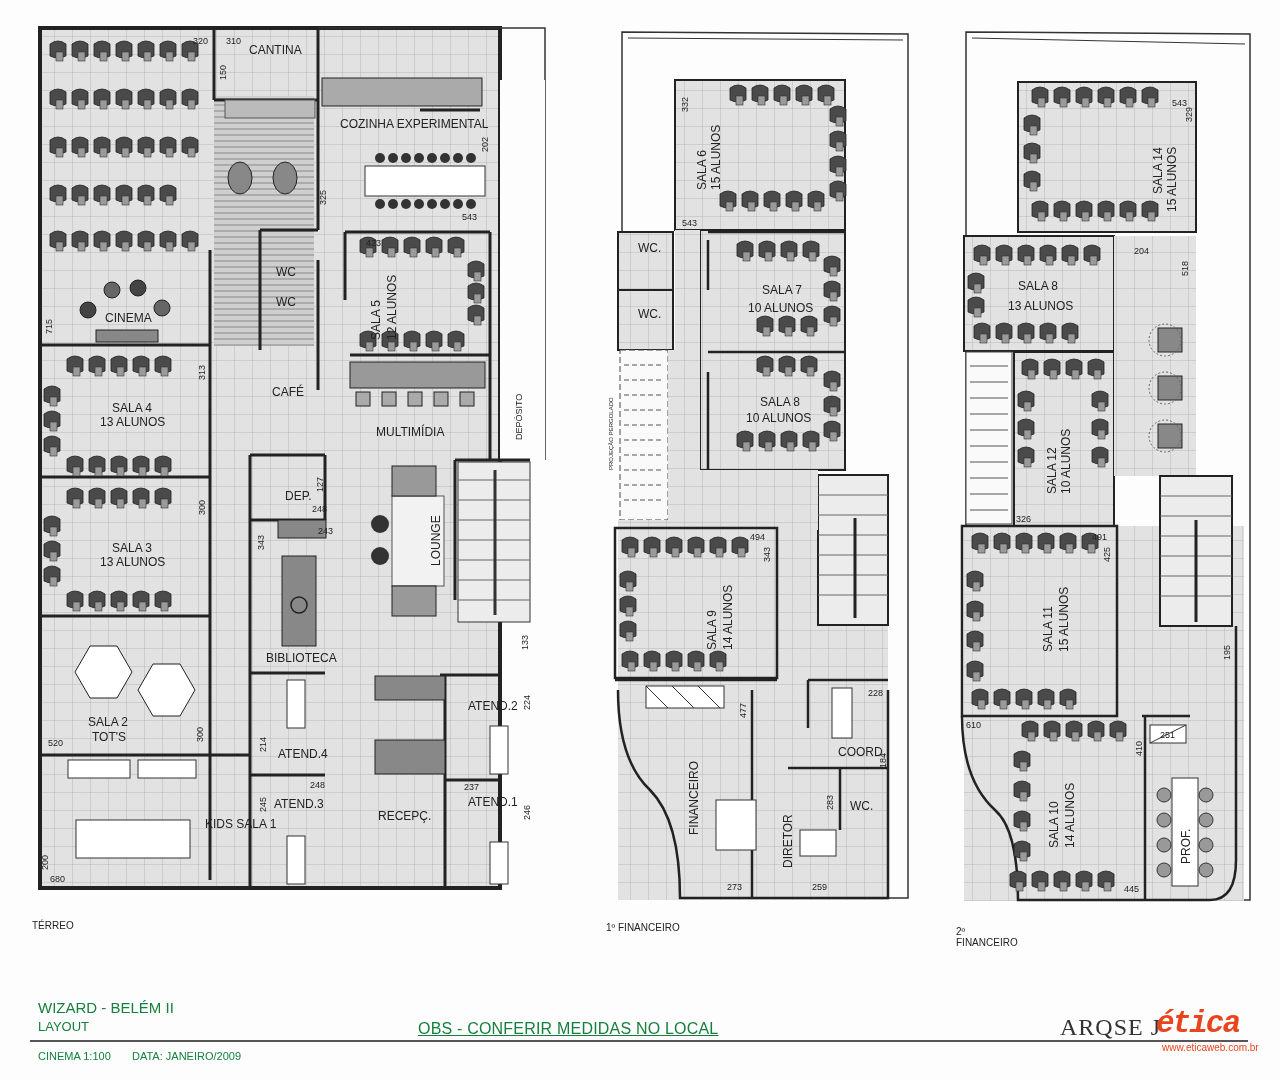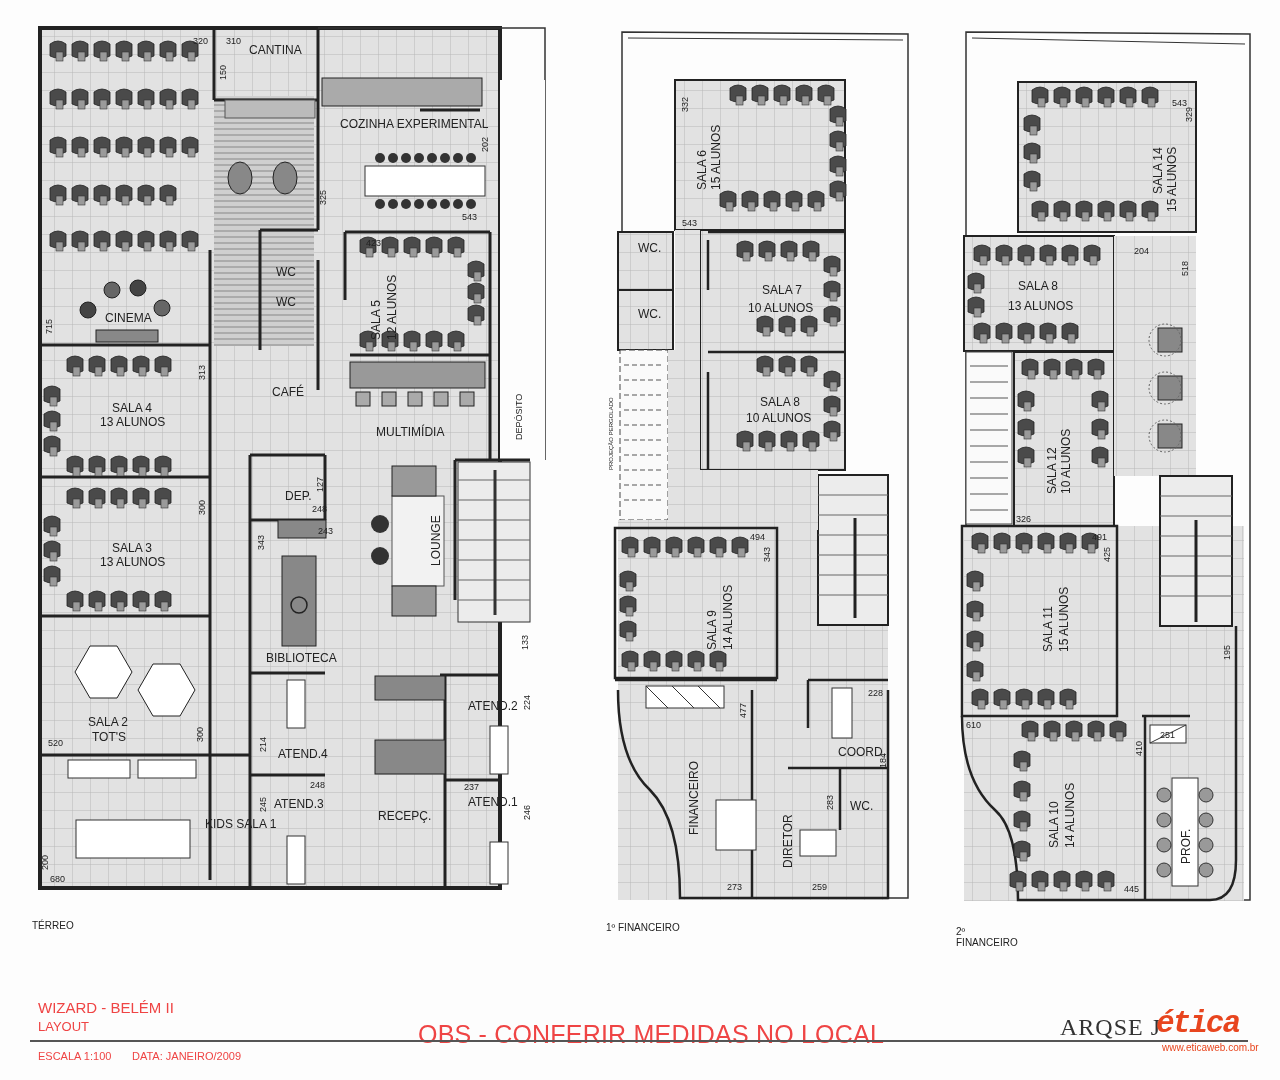--- a/index.html
+++ b/index.html
@@ -1,25 +1,25 @@
 <!DOCTYPE html>
 <html><head>
 <meta charset="utf-8">
 <style>
   html,body{margin:0;padding:0;background:#fdfdfd;}
   body{width:1280px;height:1080px;position:relative;overflow:hidden;font-family:"Liberation Sans",sans-serif;color:#222;}
   .sheet{position:absolute;left:0;top:0;width:1027px;height:1080px;}
   svg text{font-family:"Liberation Sans",sans-serif;fill:#222;}
   .lbl{font-size:12px;}
   .dim{font-size:9px;}
-  .foot{position:absolute;font-family:"Liberation Sans",sans-serif;color:#ef4444;}
+  .foot{position:absolute;font-family:"Liberation Sans",sans-serif;color:#15803d;}
   .title{left:38px;top:998px;font-size:15px;line-height:20px;}
   .sub{left:38px;top:1019px;font-size:13px;}
   .rule{position:absolute;left:30px;top:1040px;width:1218px;height:2px;background:#555;}
-  .obs{left:418px;top:1020px;font-size:25px;letter-spacing:.2px;}
+  .obs{left:418px;top:1020px;font-size:16px;letter-spacing:.2px;text-decoration:underline;}
   .meta{top:1050px;font-size:11px;}
   .fl-label{position:absolute;font-size:10px;color:#222;}
   .logo-box{position:absolute;left:1052px;top:1010px;width:200px;height:40px;}
   .arqse{position:absolute;left:8px;top:4px;font-family:"Liberation Serif",serif;font-size:24px;color:#333;letter-spacing:1px;}
   .etica{position:absolute;left:104px;top:-4px;font-family:Liberation Mono, monospace;font-weight:bold;font-size:31px;color:#e8451e;letter-spacing:-2px;font-style:italic;}
   .web{position:absolute;left:110px;top:32px;font-size:10px;color:#e8451e;}
 </style>
 </head>
 <body>
 
@@ -647,21 +647,21 @@
 </svg>
 
   <div class="fl-label" style="left:32px;top:920px;">TÉRREO</div>
   <div class="fl-label" style="left:606px;top:922px;">1º FINANCEIRO</div>
   <div class="fl-label" style="left:956px;top:926px;">2º FINANCEIRO</div>
 
   <div class="foot title">WIZARD - BELÉM II</div>
   <div class="foot sub">LAYOUT</div>
   <div class="foot obs">OBS - CONFERIR MEDIDAS NO LOCAL</div>
   <div class="rule"></div>
-  <div class="foot meta" style="left:38px;">ESCALA 1:100</div>
+  <div class="foot meta" style="left:38px;">CINEMA 1:100</div>
   <div class="foot meta" style="left:132px;">DATA: JANEIRO/2009</div>
 
   <div class="logo-box">
     <span class="arqse">ARQSE J</span>
     <span class="etica">ética</span>
     <span class="web">www.eticaweb.com.br</span>
   </div>
 </div>
 
 </body></html>

